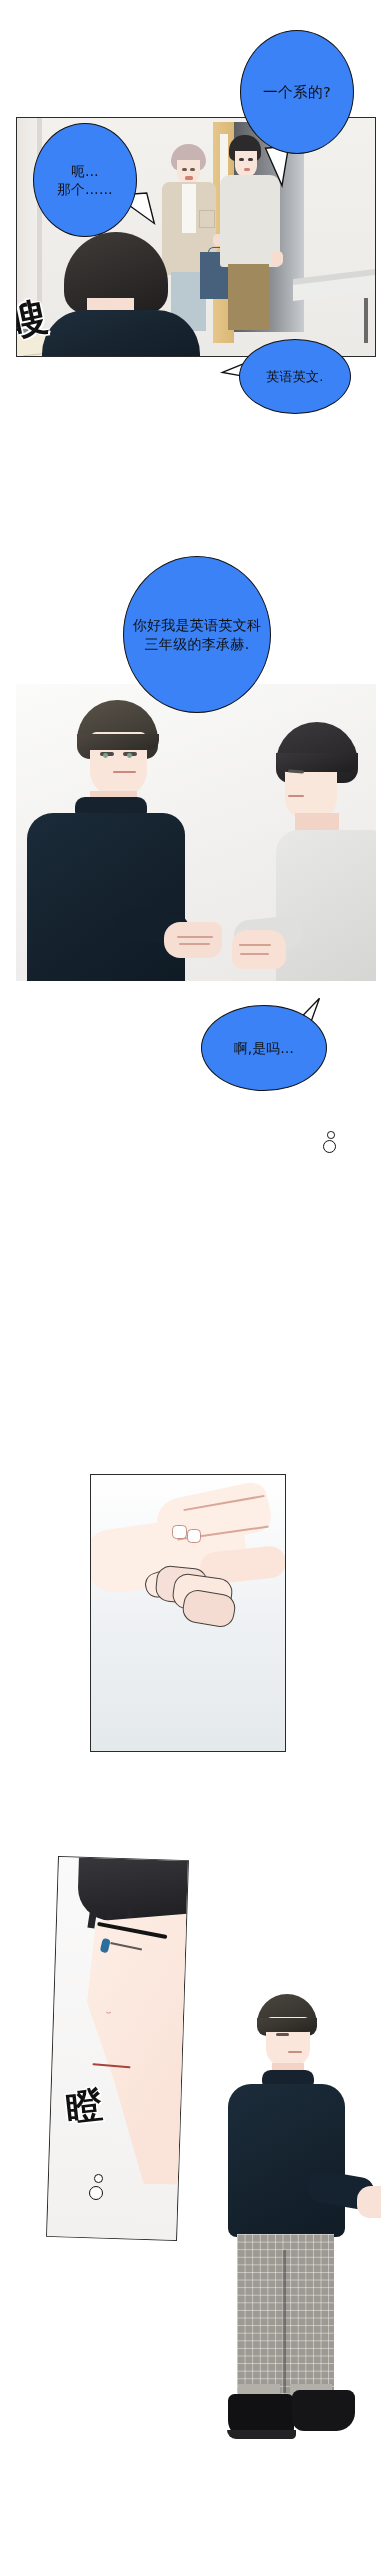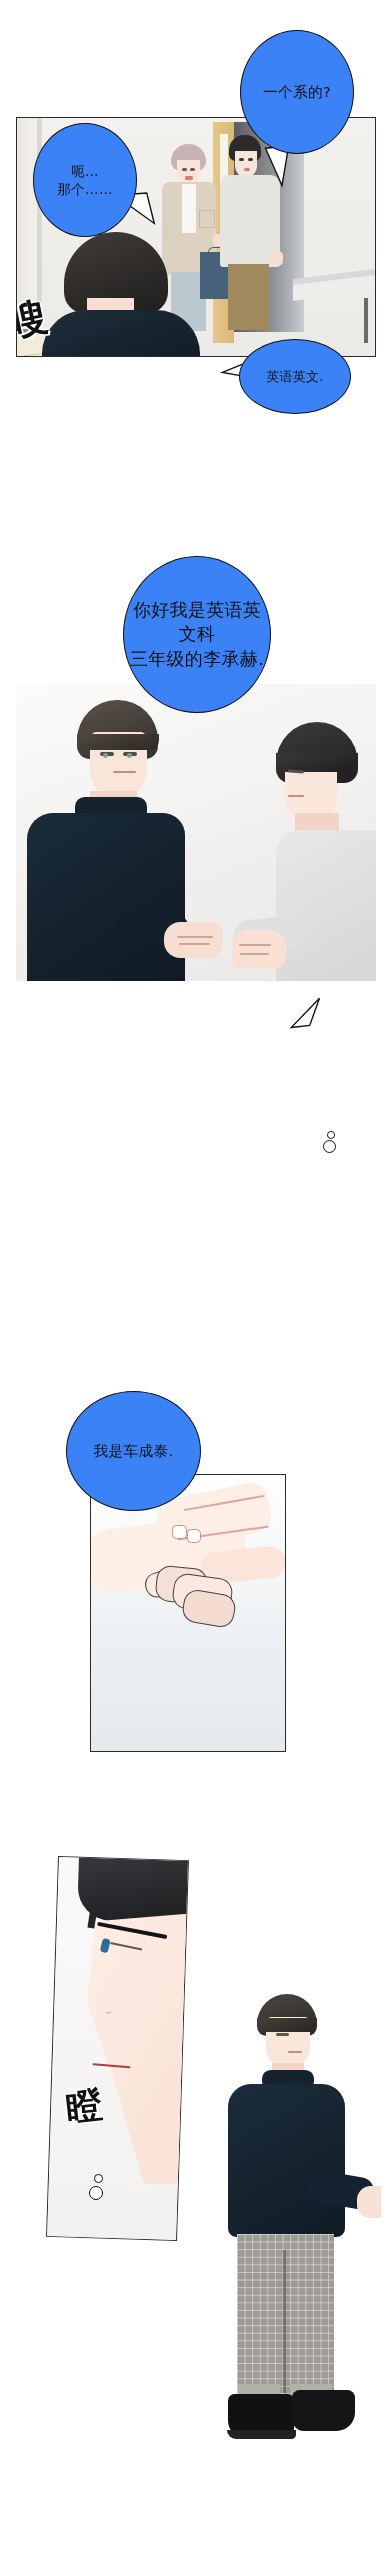--- a/index.html
+++ b/index.html
@@ -207,21 +207,21 @@
   <div class="balloon" id="b3" style="left:239px;top:339px;width:112px;height:75px;">
     <div class="txt" style="font-size:13px;">英语英文.</div>
   </div>
 
   <div class="tail" style="left:148px;top:636px;">
     <svg width="33" height="44" viewBox="0 0 60 80">
         <polygon points="38,0 46,6 8,74" fill="#fff" stroke="#121212" stroke-width="2.5"></polygon>
       </svg>
   </div>
   <div class="balloon" id="b4" style="left:123px;top:556px;width:148px;height:157px;">
-    <div class="txt" style="font-size:18px;text-align:center;">你好我是英语英文科
+    <div class="txt" style="font-size:14px;text-align:center;">你好我是英语英文科
 三年级的李承赫.</div>
   </div>
 
   <div class="panel" id="p2">
 
     <div style="position:absolute;left:61px;top:16.3px;width:81px;height:59px;background:linear-gradient(160deg,#595349,#332f2a);border-radius:40px 40px 13px 13px;"></div>
     <div style="position:absolute;left:74px;top:48px;width:57px;height:64px;background:#f9e5da;border-radius:6.5px 6.5px 25px 25px;"></div>
     <div style="position:absolute;left:61px;top:50px;width:82px;height:16.3px;background:linear-gradient(160deg,#4e483f,#2d2a26);border-radius:0 0 9.8px 9.8px;"></div>
     <div style="position:absolute;left:84px;top:68px;width:14px;height:3.8px;background:#4e4b46;border-radius:2.2px;"></div>
     <div style="position:absolute;left:87px;top:69px;width:4.9px;height:4.9px;background:#7aa58c;border-radius:50%;"></div>
@@ -251,20 +251,23 @@
     <div style="position:absolute;left:216px;top:246px;width:54px;height:39px;background:#f8e0d4;border-radius:15.3px 16.3px 12px 9.8px;"></div>
     <div style="position:absolute;left:223px;top:260px;width:32px;height:2.2px;background:#d2a294;border-radius:1.1px;"></div>
     <div style="position:absolute;left:224px;top:269px;width:29px;height:2.2px;background:#d2a294;border-radius:1.1px;"></div>
   </div>
 
   <div class="tail" style="left:288px;top:998px;">
     <svg width="38" height="33" viewBox="0 0 70 60">
         <polygon points="58,0 40,50 6,54" fill="#fff" stroke="#121212" stroke-width="2.5"></polygon>
       </svg>
   </div>
+  <div class="balloon" id="b5" style="left:201px;top:1005px;width:126px;height:86px;">
+    <div class="txt" style="font-size:13.6px;">啊,是吗…</div>
+  </div>
 
   <div class="tdot" style="left:327px;top:1131px;width:7.6px;height:7.6px;"></div>
   <div class="tdot" style="left:323px;top:1140px;width:13px;height:13px;"></div>
 
   <div class="panel bordered" id="p3">
     <div class="bg"></div>
 
     <div style="position:absolute;left:-7.6px;top:47px;width:163px;height:64px;background:#fdeee6;border-radius:33px 18.5px 22px 38px;transform:rotate(-8deg);"></div>
     <div style="position:absolute;left:65px;top:16.3px;width:114px;height:50px;background:#fdeee6;border-radius:25px 16.3px 16.3px 25px;transform:rotate(-12deg);"></div>
     <div style="position:absolute;left:92px;top:27px;width:82px;height:1.6px;background:#d9a79a;transform:rotate(-10deg);"></div>
@@ -272,23 +275,20 @@
     <div style="position:absolute;left:109px;top:74px;width:86px;height:32px;background:#fbe5da;border-radius:16.3px;transform:rotate(-6deg);"></div>
 
     <div style="position:absolute;left:54px;top:96px;width:32px;height:23px;background:#fcebe2;border:1.1px solid #45403d;border-radius:12px;transform:rotate(-18deg);"></div>
     <div style="position:absolute;left:65px;top:92px;width:49px;height:34px;background:#f6dfd6;border:1.1px solid #45403d;border-radius:14px;transform:rotate(6deg);"></div>
     <div style="position:absolute;left:82px;top:101px;width:57px;height:33px;background:#fbe8df;border:1.1px solid #45403d;border-radius:14px;transform:rotate(8deg);"></div>
     <div style="position:absolute;left:92px;top:117px;width:50px;height:30.5px;background:#f4dcd2;border:1.1px solid #45403d;border-radius:14px;transform:rotate(10deg);"></div>
     <div style="position:absolute;left:81px;top:50px;width:13px;height:12px;background:#fff;border:0.8px solid #c78f82;border-radius:4.4px;"></div>
     <div style="position:absolute;left:96px;top:54px;width:12px;height:12px;background:#fff;border:0.8px solid #c78f82;border-radius:4.4px;"></div>
   </div>
 
-  <div class="balloon" id="b7" style="left:66px;top:1391px;width:135px;height:120px;">
-    <div class="txt" style="font-size:14.7px;">我是车成泰.</div>
-  </div>
 
   <div class="panel" id="p4" style="transform:rotate(1.8deg);border:1.1px solid #2b2b2b;box-sizing:border-box;">
     <div class="bg"></div>
 
     <div style="position:absolute;left:19.6px;top:-8.7px;width:125px;height:71px;background:linear-gradient(170deg,#3a3a3e,#1d1c1f);border-radius:0 0 22px 33px;"></div>
     <div style="position:absolute;left:32px;top:47px;width:6.5px;height:23px;background:#26252a;transform:rotate(7deg);"></div>
     <div style="position:absolute;left:50px;top:50px;width:5.4px;height:25px;background:#26252a;transform:rotate(-4deg);"></div>
     <div style="position:absolute;left:69px;top:48px;width:6px;height:27px;background:#26252a;transform:rotate(5deg);"></div>
 
     <div style="position:absolute;left:30.5px;top:52px;width:104px;height:272px;background:linear-gradient(120deg,#fdeee5 0%,#fae4d9 70%);

